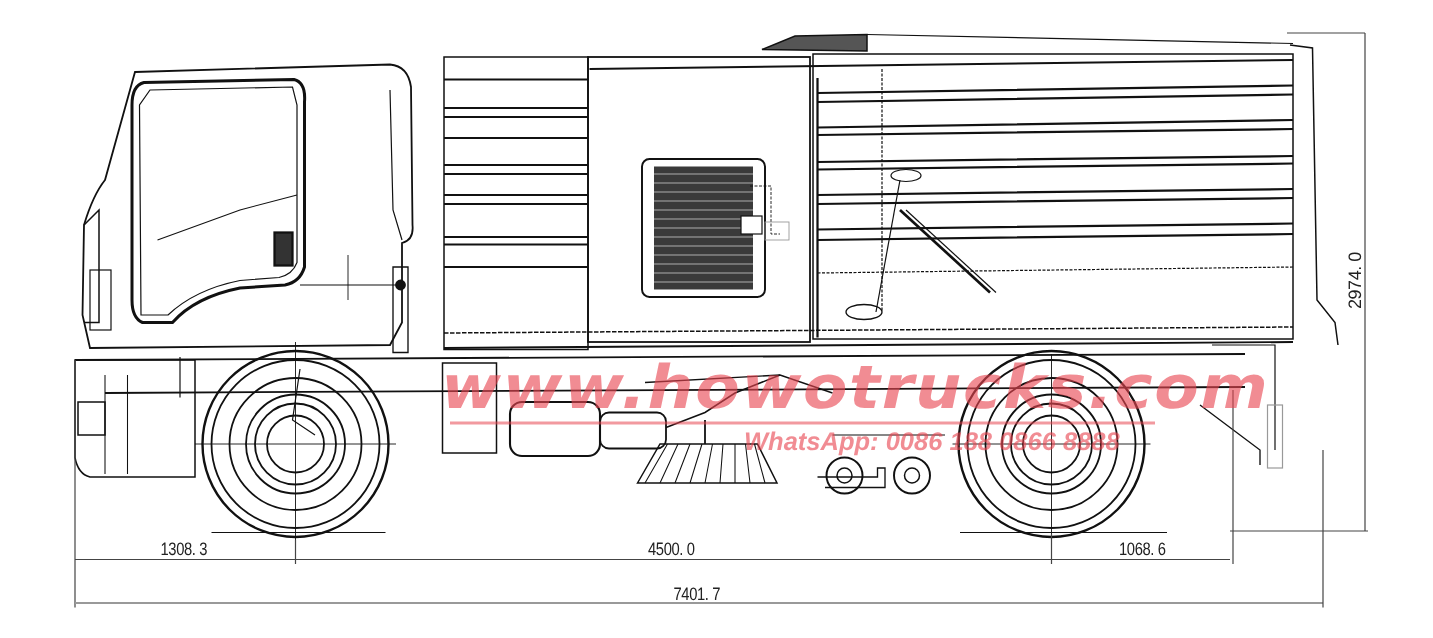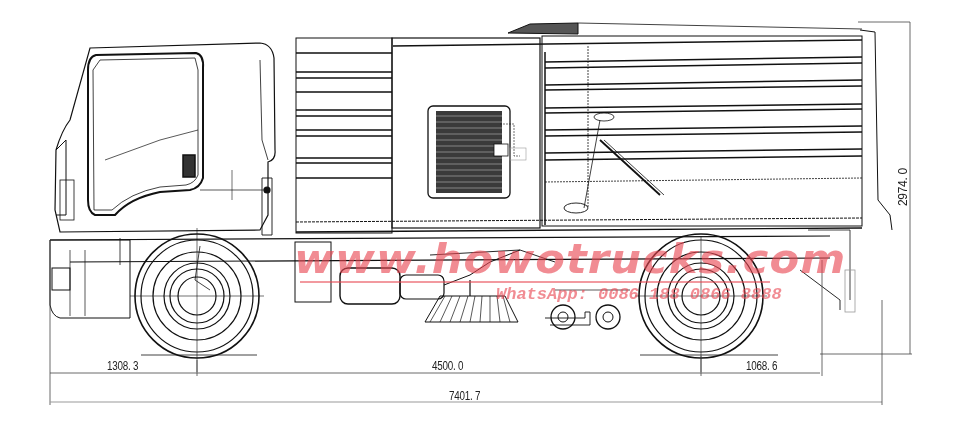--- a/index.html
+++ b/index.html
@@ -1,21 +1,21 @@
 <!DOCTYPE html>
 <html><head>
 <meta charset="utf-8">
 <style>
   html, body { margin:0; padding:0; background:#ffffff; }
   body { width:955px; height:425px; overflow:hidden; position:relative; font-family:"Liberation Sans", sans-serif; }
   #canvas { position:absolute; left:0; top:0; width:955px; height:425px; }
   .dim-label { position:absolute; font-family:"Liberation Sans Narrow","Liberation Sans", sans-serif; font-size:12px; color:#222; letter-spacing:-0.3px; transform:scaleX(0.82); transform-origin:left top; white-space:nowrap; }
   .dim-vert { position:absolute; font-size:12px; color:#222; white-space:nowrap; transform:rotate(-90deg); transform-origin:left top; font-family:"Liberation Sans", sans-serif; letter-spacing:-0.3px; }
   .wm-main { position:absolute; left:294px; top:236px; font-family:"DejaVu Sans", sans-serif; font-weight:bold; font-style:italic; font-size:40px; color:rgba(232,70,80,0.62); letter-spacing:1px; white-space:nowrap; transform:scaleX(1.08); transform-origin:left top; }
-  .wm-sub { position:absolute; left:496px; top:285px; font-family:Liberation Mono, monospace; font-weight:bold; font-style:italic; font-size:17px; color:rgba(232,70,80,0.62); white-space:nowrap; }
+  .wm-sub { position:absolute; left:496px; top:285px; font-family:Liberation Sans, sans-serif; font-weight:bold; font-style:italic; font-size:17px; color:rgba(232,70,80,0.62); white-space:nowrap; }
   .wm-line { position:absolute; left:300px; top:281px; width:470px; height:2px; background:rgba(232,70,80,0.55); }
 </style>
 </head>
 <body>
 
 <svg id="canvas" viewBox="0 0 955 425" xmlns="http://www.w3.org/2000/svg" fill="none" stroke="#111" stroke-width="1">
 
   <g stroke-width="1.2">
     <path d="M90,48 L260,43 Q272,44 274,58 L275,150 Q276,160 268,162 L268,215 L260,230 L60,232 L55,210 L56,150 Q62,130 70,120 Z"></path>
     <path d="M96,55 L196,53 Q204,55 203,68 L203,178 Q200,188 190,190 L160,192 Q130,198 115,215 L95,215 Q88,212 88,200 L88,70 Q88,57 96,55 Z" stroke-width="2"></path>

